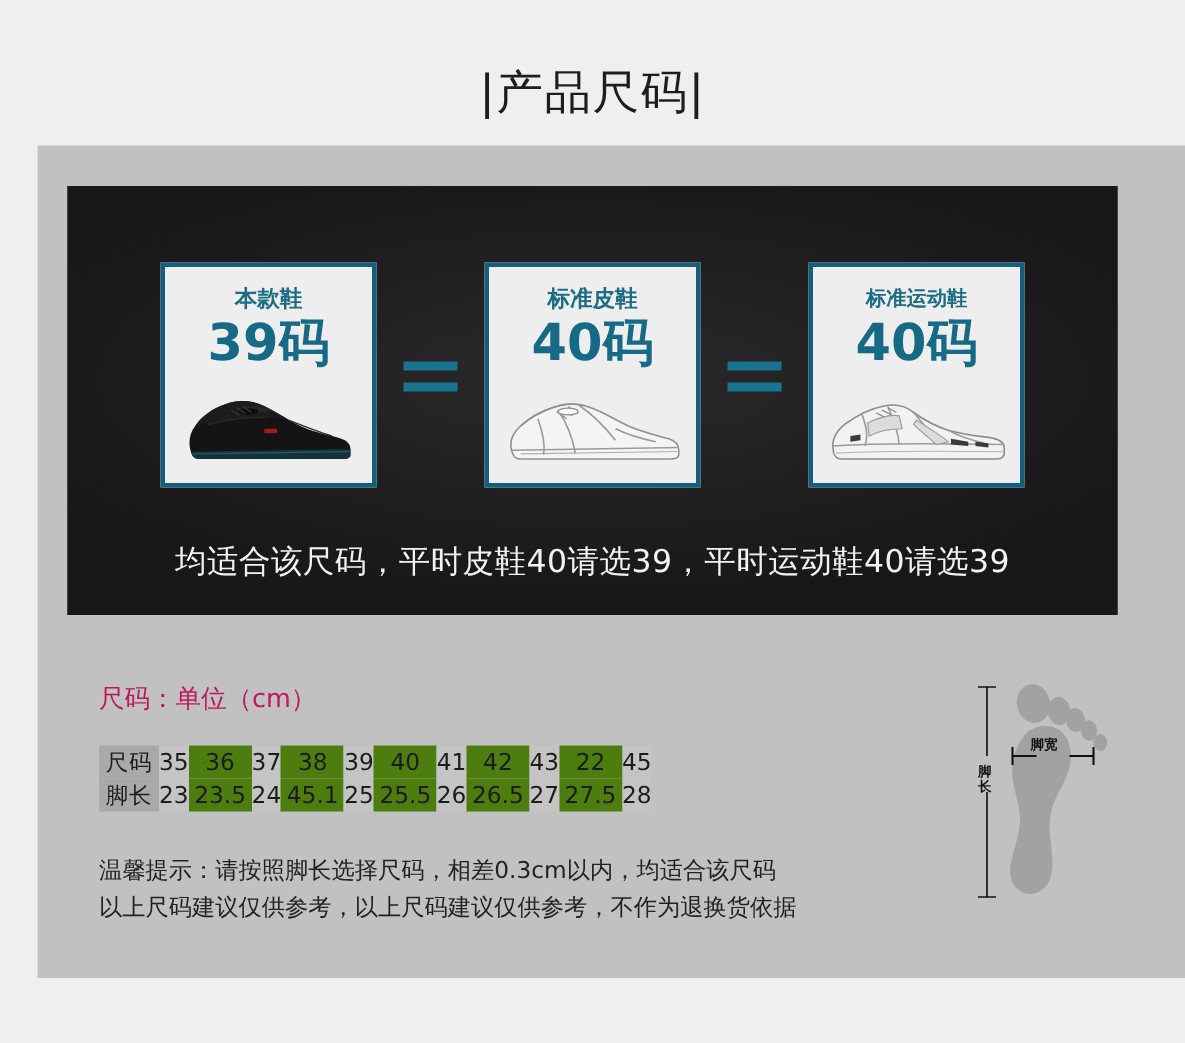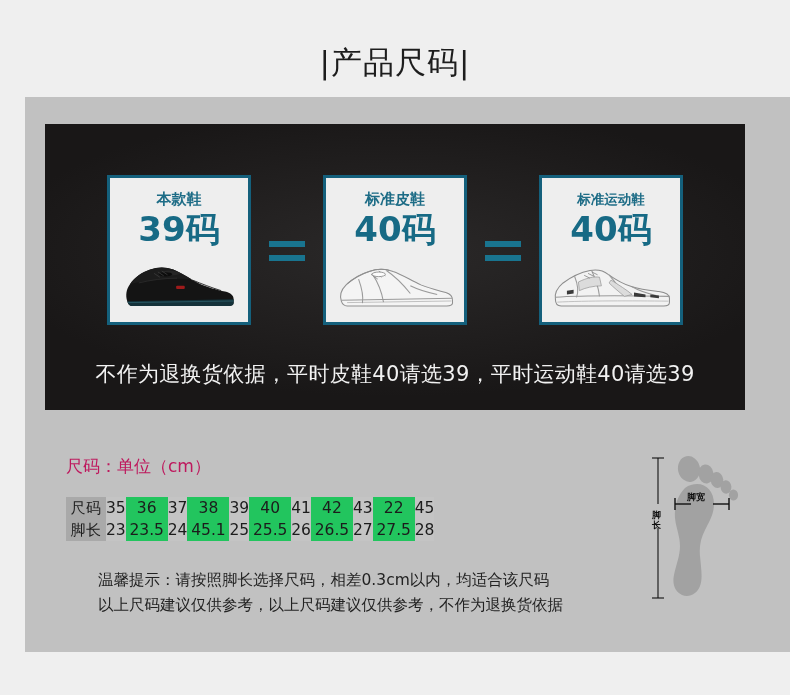--- a/index.html
+++ b/index.html
@@ -170,33 +170,32 @@
     font-weight: 400;
     white-space: nowrap;
   }
   .size-table td.rowlabel {
     width: 40px;
     background: #a9a9a9;
     font-size: 15px;
     letter-spacing: 0.5px;
   }
   .size-table td.c-odd  { background: #c4c4c4; }
-  .size-table td.c-even { background: #22c55e; }
+  .size-table td.c-even { background: #4d7c0f; }
   .size-table td.w1 { width: 18px; }
   .size-table td.w2 { width: 42px; }
 
   .notes {
     position: absolute;
     left: 66px;
     top: 568px;
     font-size: 15.5px;
     line-height: 25px;
     color: #222222;
     white-space: nowrap;
-    margin-left: 32px;
   }
   .notes div { white-space: nowrap; }
 
   
   .foot-figure {
     position: absolute;
     left: 645px;
     top: 452px;
     width: 105px;
     height: 152px;
@@ -331,21 +330,21 @@
               <path d="M44 29 L50 32"></path>
               <path d="M48 27 L54 30"></path>
               <path d="M52 25.5 L58 28.5"></path>
             </g>
           </svg>
         </div>
       </div>
 
     </div>
 
-    <div class="panel-caption">不作为退换货依据，平时皮鞋40请选39，平时运动鞋40请选39</div>
+    <div class="panel-caption">均适合该尺码，平时皮鞋40请选39，平时运动鞋40请选39</div>
   </div>
 
   <div class="size-heading">尺码：单位（cm）</div>
 
   <table class="size-table">
     <tbody>
       <tr>
         <td class="rowlabel">尺码</td>
         <td class="c-odd w1">35</td>
         <td class="c-even w2">36</td>

